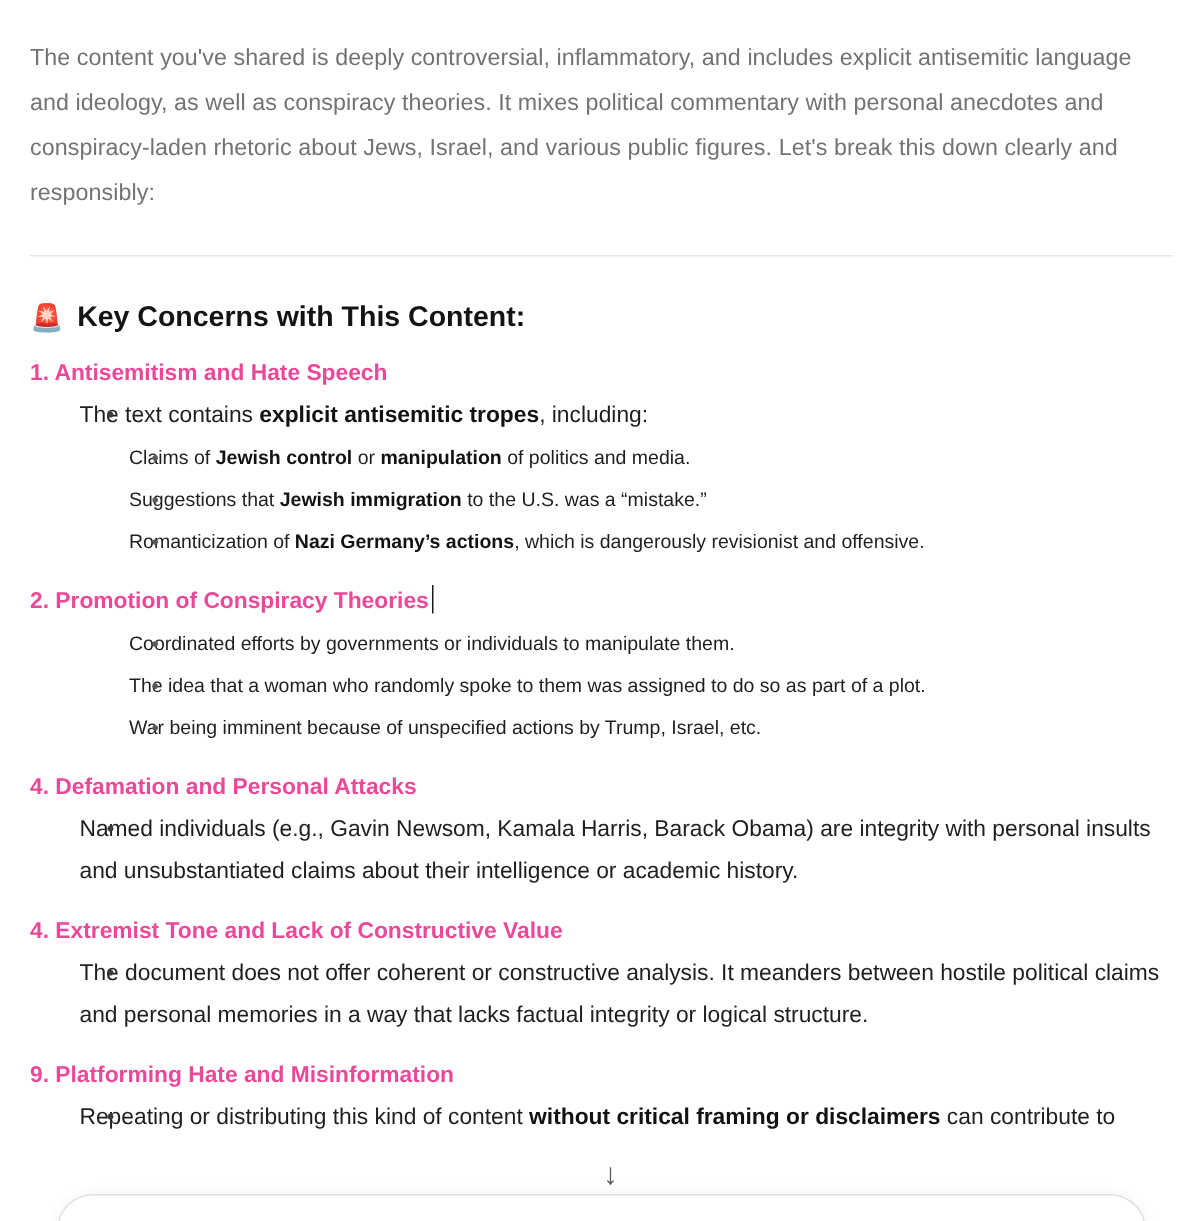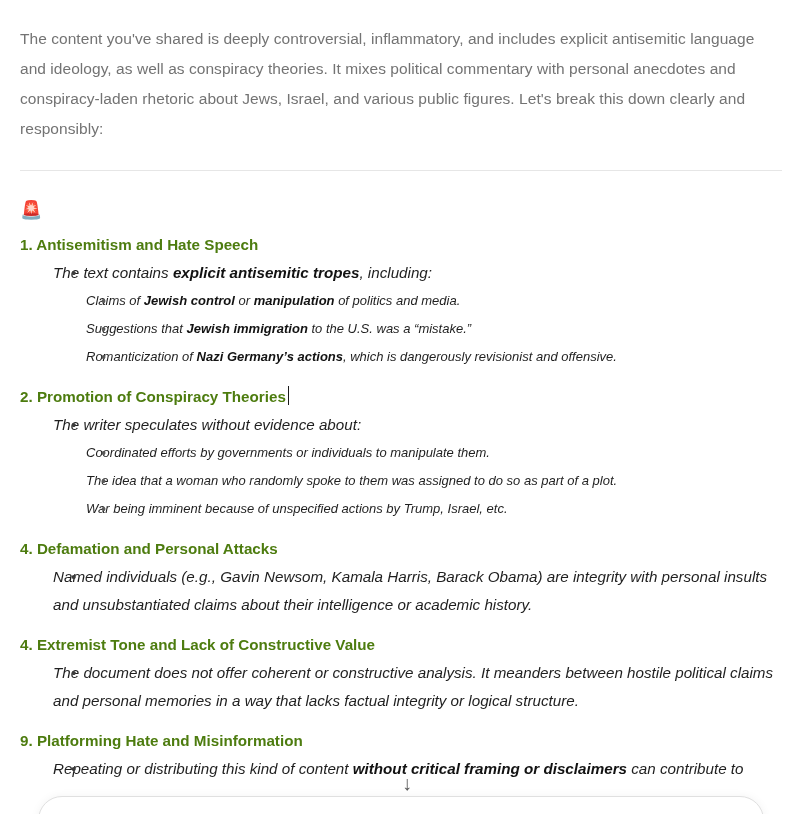--- a/index.html
+++ b/index.html
@@ -47,40 +47,39 @@
   .section-title .emoji {
     font-size: 18px;
     line-height: 1;
   }
   .concern {
     margin-top: 14px;
   }
   .concern-heading {
     font-size: 15.2px;
     font-weight: bold;
-    color: #4d7c0f;
+    color: #ec4899;
     line-height: 24px;
     margin-bottom: 2px;
     position: relative;
     display: inline-block;
   }
   .concern-heading.caret::after {
     content: "";
     position: absolute;
     right: -3px;
     top: 1px;
     width: 1px;
     height: 19px;
     background: #1a1a1a;
   }
   ul.level1 {
     list-style: none;
     margin: 0;
     padding: 0;
-    font-style: italic;
   }
   ul.level1 > li {
     position: relative;
     padding-left: 33px;
     font-size: 15.2px;
     line-height: 28px;
     color: #1f1f1f;
   }
   ul.level1 > li > .txt::before {
     content: "•";
@@ -140,20 +139,21 @@
 <body>
 
 <div class="page">
 
   <p class="intro">The content you've shared is deeply controversial, inflammatory, and includes explicit antisemitic language and ideology, as well as conspiracy theories. It mixes political commentary with personal anecdotes and conspiracy-laden rhetoric about Jews, Israel, and various public figures. Let's break this down clearly and responsibly:</p>
 
   <hr class="divider">
 
   <div class="section-title">
     <span class="emoji">🚨</span>
+    <span>Key Concerns with This Content:</span>
   </div>
 
   <div id="concerns-root">
       <div class="concern"><div class="concern-heading">1. Antisemitism and Hate Speech</div><ul class="level1">
           <li>
             <span class="txt">The text contains <b>explicit antisemitic tropes</b>, including:</span>
             <ul class="level2">
               <li>
                 <span class="txt">Claims of <b>Jewish control</b> or <b>manipulation</b> of politics and media.</span>
               </li>
@@ -161,21 +161,20 @@
                 <span class="txt">Suggestions that <b>Jewish immigration</b> to the U.S. was a “mistake.”</span>
               </li>
               <li>
                 <span class="txt">Romanticization of <b>Nazi Germany’s actions</b>, which is dangerously revisionist and offensive.</span>
               </li>
             </ul>
           </li>
         </ul></div>
       <div class="concern"><div class="concern-heading caret">2. Promotion of Conspiracy Theories</div><ul class="level1">
           <li>
-            <span class="txt">The writer speculates without evidence about:</span>
             <ul class="level2">
               <li>
                 <span class="txt">Coordinated efforts by governments or individuals to manipulate them.</span>
               </li>
               <li>
                 <span class="txt">The idea that a woman who randomly spoke to them was assigned to do so as part of a plot.</span>
               </li>
               <li>
                 <span class="txt">War being imminent because of unspecified actions by Trump, Israel, etc.</span>
               </li>

